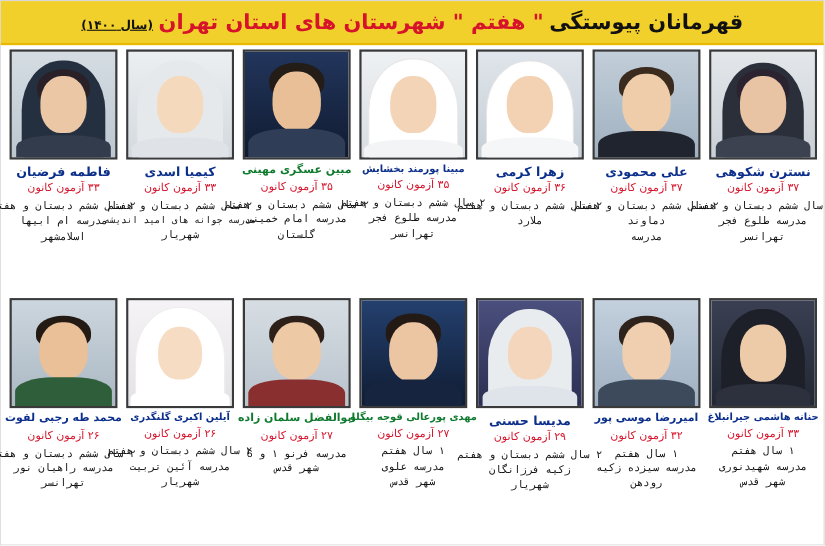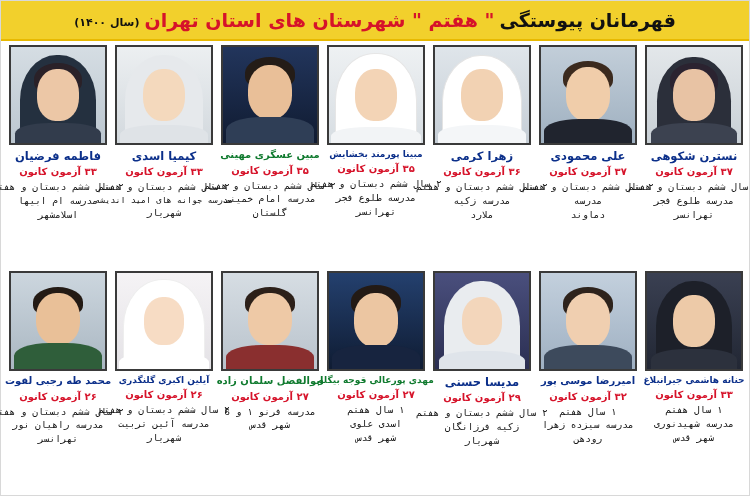--- a/index.html
+++ b/index.html
@@ -45,20 +45,21 @@
     font-weight: bold;
     color: #d6132a;
     white-space: nowrap;
   }
   .header .title-year {
     font-size: 11px;
     font-weight: bold;
     color: #111111;
     white-space: nowrap;
     padding-top: 4px;
+    text-decoration: underline;
   }
   
   .grid {
     display: flex;
     flex-direction: column;
     padding: 4px 2px 0 2px;
     box-sizing: border-box;
   }
   .row {
     display: flex;
@@ -125,21 +126,21 @@
     color: #0b2f8a;
     margin-top: 4px;
     line-height: 1.25;
     white-space: nowrap;
   }
   .name.green { color: #0f7a2e; }
   .name.small { font-size: 10px; }
   .name.xsmall { font-size: 9px; }
   .exam {
     font-size: 10px;
-    font-weight: bold;
+    font-weight: normal;
     color: #d6132a;
     margin-top: 3px;
     line-height: 1.2;
   }
   .detail {
     font-size: 9.5px;
     color: #111111;
     margin-top: 3px;
     line-height: 1.45;
   }
@@ -185,39 +186,38 @@
             <div class="bg" style="background:linear-gradient(#c2ced9,#9fb0c0)"></div>
             <div class="hair" style="top:14px;width:50px;height:32px;background:#3b2a1e"></div>
             <div class="head" style="top:20px;width:44px;height:54px;background:#f0cdaa"></div>
             <div class="body-sh" style="width:88px;height:30px;background:#20242e"></div>
           </div>
         </div>
         <div class="name">علی محمودی</div>
         <div class="exam">۳۷ آزمون کانون</div>
         <div class="detail">
           <div>۲ سال ششم دبستان و هفتم</div>
+          <div>دماوند</div>
           <div>مدرسه</div>
-          <div>دماوند</div>
         </div>
       </div>
 
       <div class="cell">
         <div class="photo-frame">
           <div class="photo">
             <div class="bg" style="background:linear-gradient(#dfe5ea,#c6ced6)"></div>
             <div class="veil" style="top:8px;width:78px;height:94px;background:#ffffff;border:1px solid #e3e3e3"></div>
             <div class="head" style="top:22px;width:42px;height:52px;background:#f2d2b3"></div>
             <div class="body-sh" style="width:88px;height:24px;background:#f4f6f8"></div>
           </div>
         </div>
         <div class="name">زهرا کرمی</div>
         <div class="exam">۳۶ آزمون کانون</div>
         <div class="detail">
           <div>۲ سال ششم دبستان و هفتم</div>
-          <div>مدرسه زکیه</div>
           <div>ملارد</div>
         </div>
       </div>
 
       <div class="cell">
         <div class="photo-frame">
           <div class="photo">
             <div class="bg" style="background:linear-gradient(#eef1f3,#d7dde2)"></div>
             <div class="veil" style="top:6px;width:80px;height:96px;background:#ffffff;border:1px solid #e6e6e6"></div>
             <div class="head" style="top:22px;width:42px;height:52px;background:#f3d4b6"></div>
@@ -316,21 +316,21 @@
             <div class="bg" style="background:linear-gradient(#c3d0dd,#9fb0c2)"></div>
             <div class="hair" style="top:14px;width:50px;height:32px;background:#2e231c"></div>
             <div class="head" style="top:20px;width:44px;height:54px;background:#f0cfb0"></div>
             <div class="body-sh" style="width:88px;height:30px;background:#3d4a5c"></div>
           </div>
         </div>
         <div class="name small">امیررضا موسی پور</div>
         <div class="exam">۳۲ آزمون کانون</div>
         <div class="detail">
           <div>۱ سال هفتم</div>
-          <div>مدرسه سیزده زهرا</div>
+          <div>مدرسه سیزده زکیه</div>
           <div>رودهن</div>
         </div>
       </div>
 
       <div class="cell">
         <div class="photo-frame">
           <div class="photo">
             <div class="bg" style="background:linear-gradient(#4a4f7d,#2b2f52)"></div>
             <div class="veil" style="top:8px;width:76px;height:94px;background:#e9ecef"></div>
             <div class="head" style="top:24px;width:40px;height:48px;background:#f3d6bb"></div>
@@ -352,21 +352,21 @@
             <div class="bg" style="background:linear-gradient(#24406e,#0f1c33)"></div>
             <div class="hair" style="top:12px;width:50px;height:32px;background:#231a15"></div>
             <div class="head" style="top:20px;width:44px;height:54px;background:#ecc6a2"></div>
             <div class="body-sh" style="width:88px;height:30px;background:#17243f"></div>
           </div>
         </div>
         <div class="name green xsmall">مهدی پورعالی قوجه بیگلو</div>
         <div class="exam">۲۷ آزمون کانون</div>
         <div class="detail">
           <div>۱ سال هفتم</div>
-          <div>اسدی علوی</div>
+          <div>مدرسه علوی</div>
           <div>شهر قدس</div>
         </div>
       </div>
 
       <div class="cell">
         <div class="photo-frame">
           <div class="photo">
             <div class="bg" style="background:linear-gradient(#d6dde3,#b9c3cc)"></div>
             <div class="hair" style="top:14px;width:50px;height:30px;background:#2c2019"></div>
             <div class="head" style="top:20px;width:44px;height:52px;background:#eec9a6"></div>

